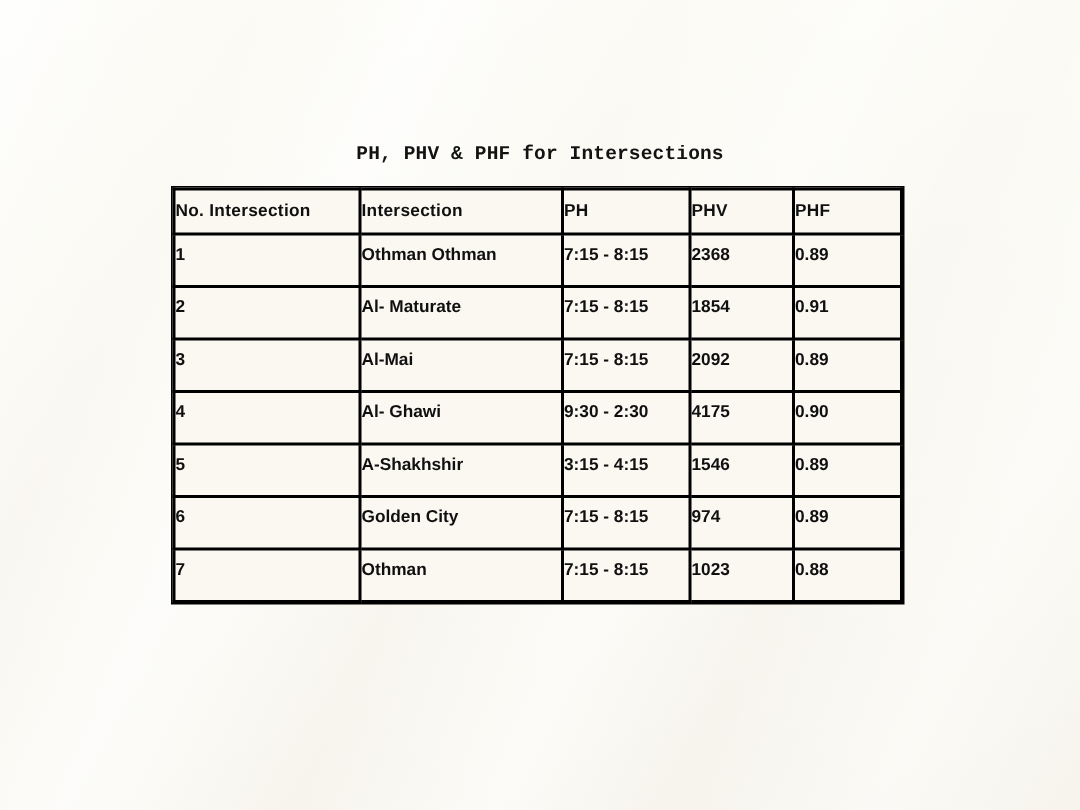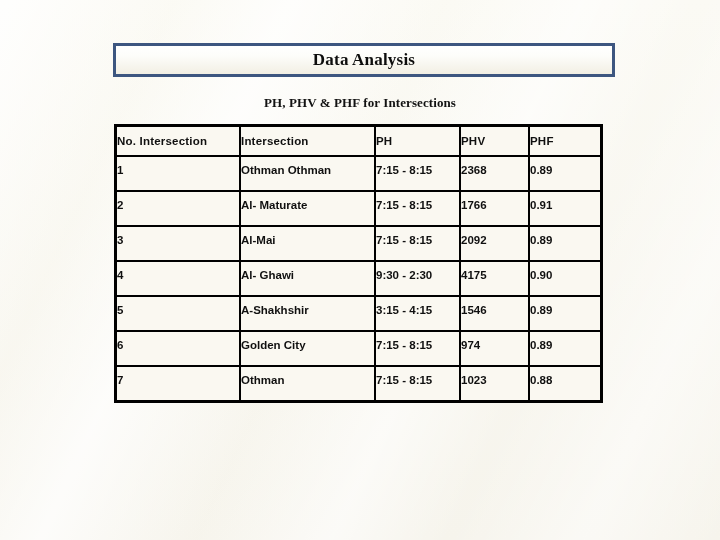--- a/index.html
+++ b/index.html
@@ -61,21 +61,21 @@
     white-space: nowrap;
   }
 
   
   .subtitle {
     position: absolute;
     left: 0;
     top: 95px;
     width: 720px;
     text-align: center;
-    font-family: Liberation Serif, serif;
+    font-family: Liberation Mono, monospace;
     font-weight: bold;
     font-size: 13px;
     color: #121212;
     letter-spacing: 0.1px;
   }
 
   
   .table-wrap {
     position: absolute;
     left: 115px;
@@ -126,23 +126,20 @@
     font-family: "Liberation Sans", sans-serif;
   }
 </style>
 </head>
 <body>
 
 <div id="slide-bg"></div>
 
 <div id="slide">
 
-  <div class="title-box">
-    <span class="title-text">Data Analysis</span>
-  </div>
 
   <div class="subtitle">PH, PHV &amp; PHF for Intersections</div>
 
   <div class="table-wrap">
     <table class="data-table">
       <colgroup>
         <col class="c-no">
         <col class="c-name">
         <col class="c-ph">
         <col class="c-phv">
@@ -162,21 +159,21 @@
           <td>1</td>
           <td>Othman Othman</td>
           <td>7:15 - 8:15</td>
           <td>2368</td>
           <td>0.89</td>
         </tr>
         <tr>
           <td>2</td>
           <td>Al- Maturate</td>
           <td>7:15 - 8:15</td>
-          <td>1766</td>
+          <td>1854</td>
           <td>0.91</td>
         </tr>
         <tr>
           <td>3</td>
           <td>Al-Mai</td>
           <td>7:15 - 8:15</td>
           <td>2092</td>
           <td>0.89</td>
         </tr>
         <tr>

